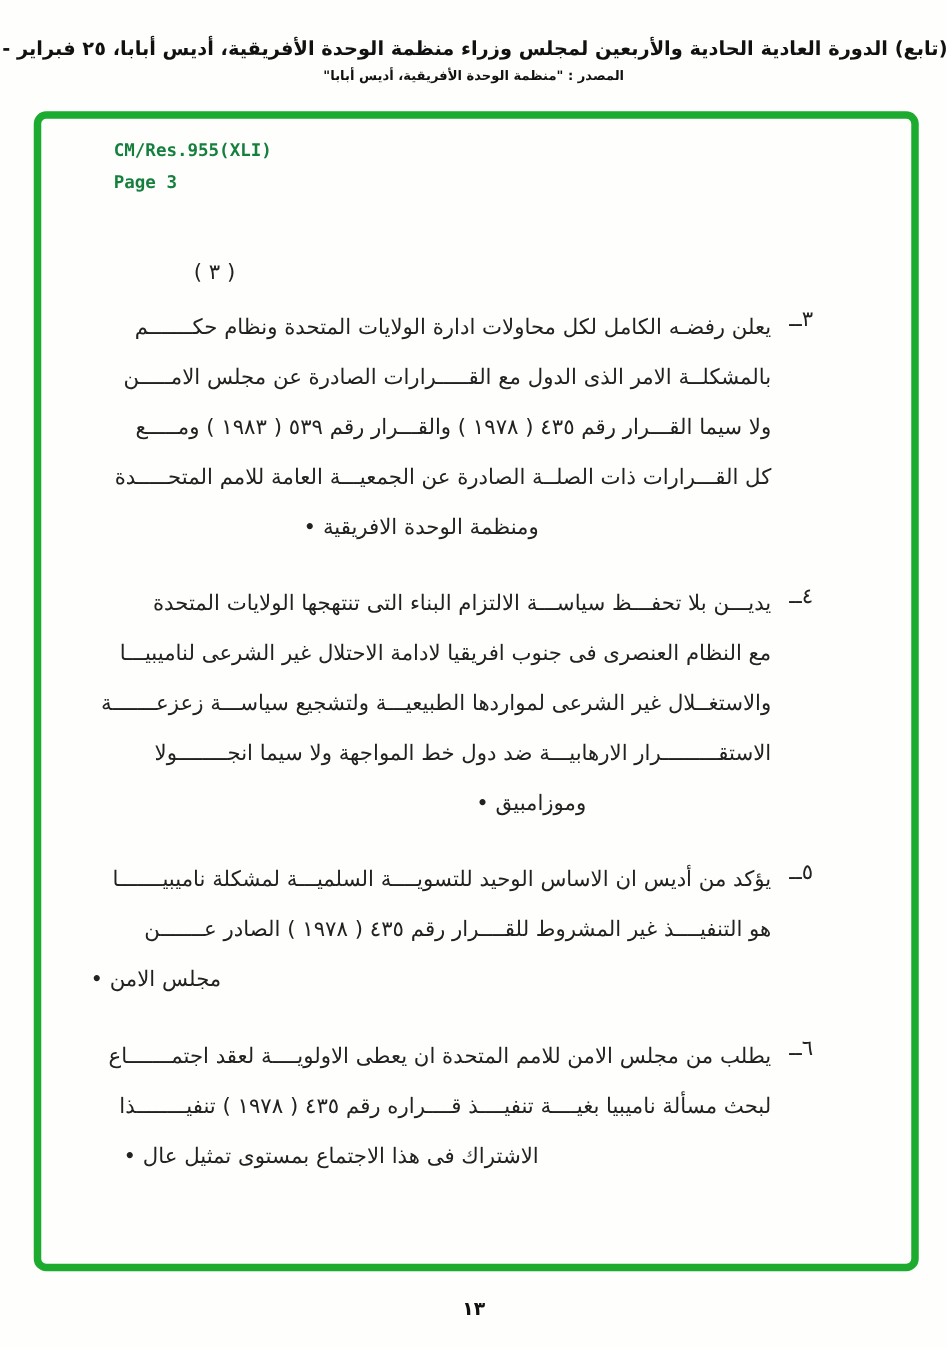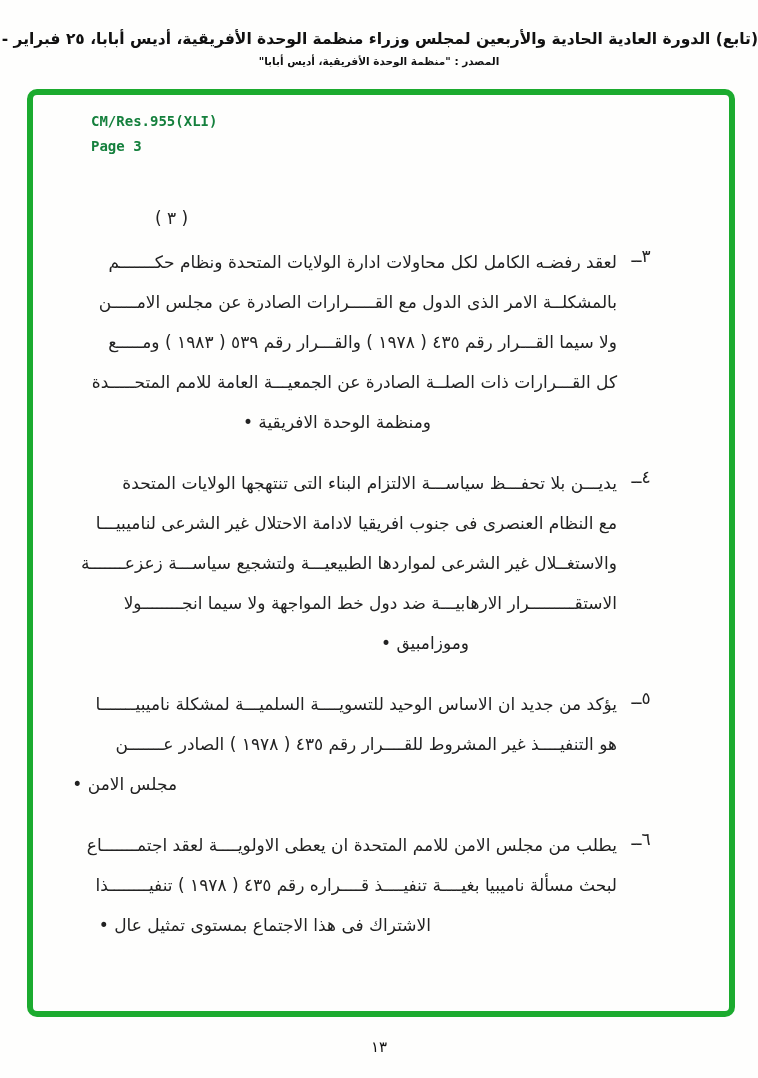--- a/index.html
+++ b/index.html
@@ -108,21 +108,21 @@
   .indent-lg { padding-right: 186px; }
   .indent-xl { padding-right: 440px; }
   
   .footer-page-number {
     position: absolute;
     top: 1038px;
     left: 0;
     width: 758px;
     text-align: center;
     font-size: 15px;
-    font-weight: normal;
+    font-weight: bold;
     color: #111;
   }
 </style>
 </head>
 <body>
 
 <div class="page">
 
   <div class="top-header">
     <div class="session-line">(تابع)  الدورة العادية الحادية والأربعين لمجلس وزراء منظمة الوحدة الأفريقية، أديس أبابا، ٢٥ فبراير - ٤ مارس ١٩٨٥</div>
@@ -136,21 +136,21 @@
       <div class="page-label">Page 3</div>
     </div>
 
     <div class="section-heading">( ٣ )</div>
 
     <div class="items">
 
       <div class="item">
         <div class="item-num">٣ــ</div>
         <div class="item-lines">
-          <div class="line">لعقد رفضـه الكامل لكل محاولات  ادارة الولايات المتحدة ونظام   حكـــــــم</div>
+          <div class="line">يعلن رفضـه الكامل لكل محاولات  ادارة الولايات المتحدة ونظام   حكـــــــم</div>
           <div class="line">بالمشكلــة الامر الذى الدول   مع   القـــــرارات الصادرة عن مجلس الامـــــن</div>
           <div class="line">ولا سيما  القـــرار رقم ٤٣٥ ( ١٩٧٨ )  والقـــرار رقم ٥٣٩ ( ١٩٨٣ )  ومـــــع</div>
           <div class="line">كل    القـــرارات ذات الصلــة الصادرة عن الجمعيـــة العامة للامم المتحـــــدة</div>
           <div class="line indent-lg">ومنظمة الوحدة الافريقية •</div>
         </div>
       </div>
 
       <div class="item">
         <div class="item-num">٤ــ</div>
         <div class="item-lines">
@@ -158,21 +158,21 @@
           <div class="line">مع   النظام العنصرى فى  جنوب  افريقيا  لادامة الاحتلال غير الشرعى   لناميبيـــا</div>
           <div class="line">والاستغــلال غير الشرعى   لمواردها  الطبيعيـــة ولتشجيع سياســـة زعزعـــــــة</div>
           <div class="line">الاستقـــــــــرار الارهابيـــة ضد  دول   خط المواجهة ولا سيما انجــــــــولا</div>
           <div class="line indent-md">وموزامبيق  •</div>
         </div>
       </div>
 
       <div class="item">
         <div class="item-num">٥ــ</div>
         <div class="item-lines">
-          <div class="line">يؤكد من جديد ان  الاساس   الوحيد   للتسويــــة السلميـــة لمشكلة ناميبيـــــــا</div>
+          <div class="line">يؤكد من أديس ان  الاساس   الوحيد   للتسويــــة السلميـــة لمشكلة ناميبيـــــــا</div>
           <div class="line">هو التنفيــــذ  غير المشروط    للقــــرار  رقم ٤٣٥ ( ١٩٧٨ )  الصادر عـــــــن</div>
           <div class="line indent-xl">مجلس الامن •</div>
         </div>
       </div>
 
       <div class="item">
         <div class="item-num">٦ــ</div>
         <div class="item-lines">
           <div class="line">يطلب من  مجلس الامن  للامم المتحدة ان   يعطى    الاولويــــة  لعقد اجتمـــــــاع</div>
           <div class="line">لبحث مسألة ناميبيا  بغيــــة تنفيــــذ   قــــراره رقم ٤٣٥ ( ١٩٧٨ )  تنفيــــــــذا</div>

